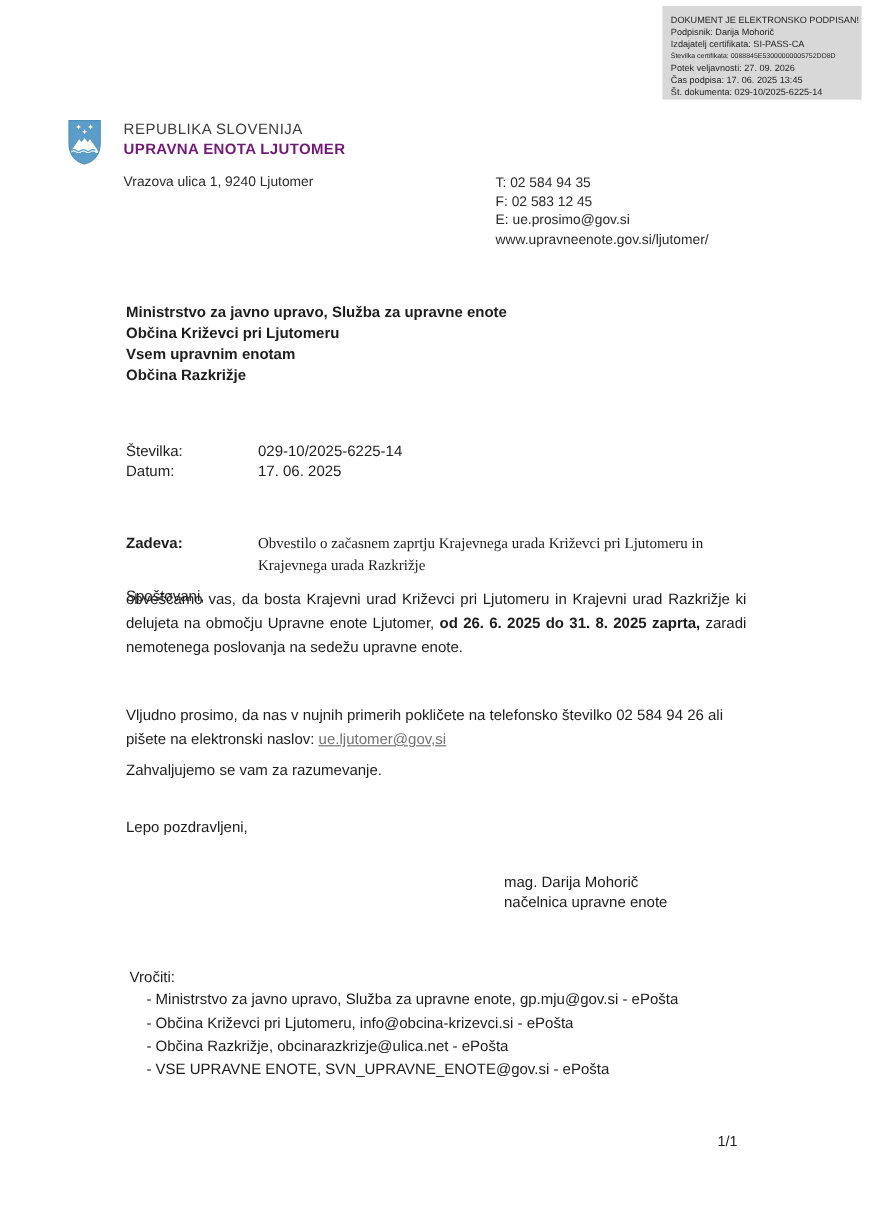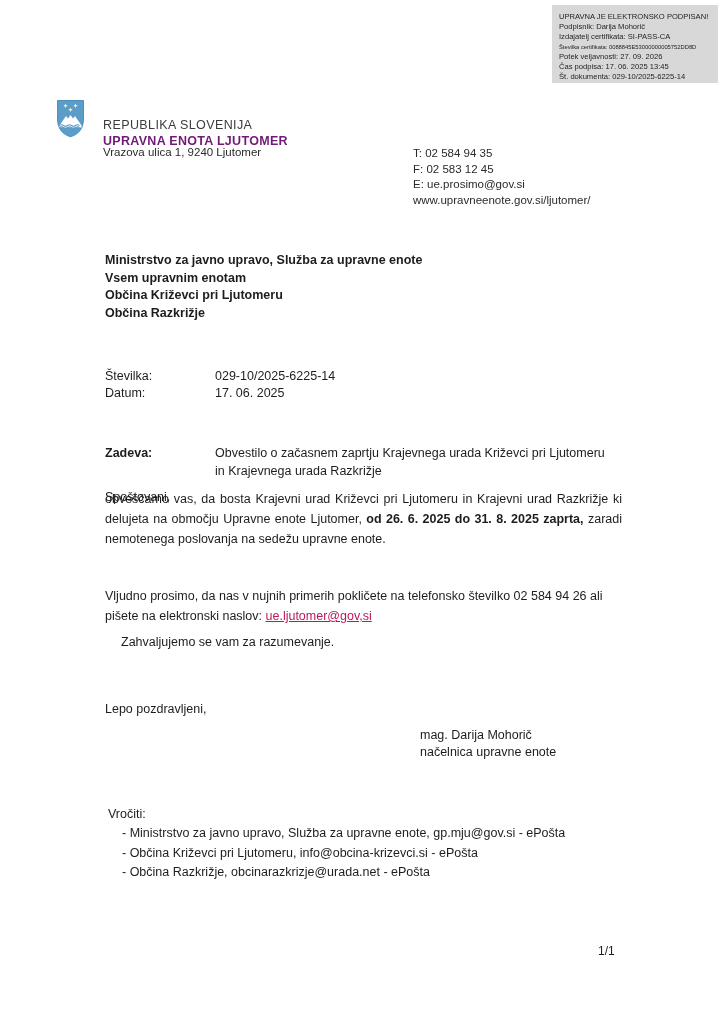--- a/index.html
+++ b/index.html
@@ -16,59 +16,59 @@
     position:absolute;left:552px;top:5px;width:166px;height:78px;
     background:#d8d8d8;
     padding:7px 0 0 7px;box-sizing:border-box;
     font-size:7.6px;line-height:10px;color:#232323;
     letter-spacing:0;
   }
   .stamp div{white-space:nowrap;}
   .stamp .tiny{font-size:5.8px;line-height:10px;}
   
   .coa{position:absolute;left:56px;top:99px;width:29px;height:39px;}
-  .org{position:absolute;left:103px;top:118px;color:#3c3c3c;}
+  .org{position:absolute;left:103px;top:101px;color:#3c3c3c;}
   .org .country{font-size:12.5px;letter-spacing:.4px;line-height:15px;}
   .org .office{font-size:12.5px;font-weight:bold;letter-spacing:.3px;line-height:16px;color:#701a75;}
   .address{position:absolute;left:103px;top:146px;font-size:11.5px;color:#2a2a2a;}
   .contact{position:absolute;left:413px;top:146px;font-size:11.5px;line-height:15.5px;color:#2a2a2a;}
   
   .recipients{position:absolute;left:105px;top:252px;font-size:12.5px;font-weight:bold;line-height:17.5px;}
   
   .refblock{position:absolute;left:105px;top:368px;font-size:12.5px;line-height:17px;}
   .refrow{display:flex;}
   .refrow .lbl{width:110px;flex:0 0 110px;}
   
   .subject{position:absolute;left:105px;top:444px;font-size:12.5px;line-height:18px;display:flex;}
   .subject .lbl{width:110px;flex:0 0 110px;font-weight:bold;}
-  .subject .txt{width:402px;}
+  .subject .txt{width:402px;font-family:Liberation Serif, serif;}
   
   .bodytext{position:absolute;left:105px;width:517px;font-size:12.5px;line-height:20px;}
   .salutation{top:487px;}
   .p1{top:489px;text-align:justify;}
   .p2{top:586px;}
-  .p3{top:632px;margin-left:16px;}
-  .closing{top:699px;}
-  a.maillink{color:#be185d;text-decoration:underline;}
+  .p3{top:632px;}
+  .closing{top:679px;}
+  a.maillink{color:#737373;text-decoration:underline;}
   b{font-weight:bold;}
   
   .signer{position:absolute;left:420px;top:727px;font-size:12.5px;line-height:17px;}
   
   .distribution{position:absolute;left:108px;top:805px;font-size:12.5px;line-height:19.3px;}
   .distribution .items{margin-left:14px;}
   
   .pagenum{position:absolute;left:598px;top:944px;font-size:12px;}
 </style>
 </head>
 <body>
 
 <div class="page">
 
   <div class="stamp">
-    <div>UPRAVNA JE ELEKTRONSKO PODPISAN!</div>
+    <div>DOKUMENT JE ELEKTRONSKO PODPISAN!</div>
     <div>Podpisnik: Darija Mohorič</div>
     <div>Izdajatelj certifikata: SI-PASS-CA</div>
     <div class="tiny">Številka certifikata: 0088845E53000000005752DD8D</div>
     <div>Potek veljavnosti: 27. 09. 2026</div>
     <div>Čas podpisa: 17. 06. 2025 13:45</div>
     <div>Št. dokumenta: 029-10/2025-6225-14</div>
   </div>
 
   <svg class="coa" viewBox="0 0 29 39" aria-hidden="true">
     <path d="M1.5,1.5 H27.5 V20 C27.5,30 22,35.6 14.5,37.7 C7,35.6 1.5,30 1.5,20 Z" fill="#5b9cc9" stroke="#4e8fbc" stroke-width="1"></path>
@@ -91,22 +91,22 @@
 
   <div class="contact">
     <div>T: 02 584 94 35</div>
     <div>F: 02 583 12 45</div>
     <div>E: ue.prosimo@gov.si</div>
     <div>www.upravneenote.gov.si/ljutomer/</div>
   </div>
 
   <div class="recipients">
     <div>Ministrstvo za javno upravo, Služba za upravne enote</div>
+    <div>Občina Križevci pri Ljutomeru</div>
     <div>Vsem upravnim enotam</div>
-    <div>Občina Križevci pri Ljutomeru</div>
     <div>Občina Razkrižje</div>
   </div>
 
   <div class="refblock">
     <div class="refrow">
       <span class="lbl">Številka:</span>
       <span>029-10/2025-6225-14</span>
     </div>
     <div class="refrow">
       <span class="lbl">Datum:</span>
@@ -132,19 +132,20 @@
   <div class="signer">
     <div>mag. Darija Mohorič</div>
     <div>načelnica upravne enote</div>
   </div>
 
   <div class="distribution">
     <div>Vročiti:</div>
     <div class="items">
       <div>- Ministrstvo za javno upravo, Služba za upravne enote, gp.mju@gov.si - ePošta</div>
       <div>- Občina Križevci pri Ljutomeru, info@obcina-krizevci.si - ePošta</div>
-      <div>- Občina Razkrižje, obcinarazkrizje@urada.net - ePošta</div>
+      <div>- Občina Razkrižje, obcinarazkrizje@ulica.net - ePošta</div>
+      <div>- VSE UPRAVNE ENOTE, SVN_UPRAVNE_ENOTE@gov.si - ePošta</div>
     </div>
   </div>
 
   <div class="pagenum">1/1</div>
 
 </div>
 
 </body></html>

